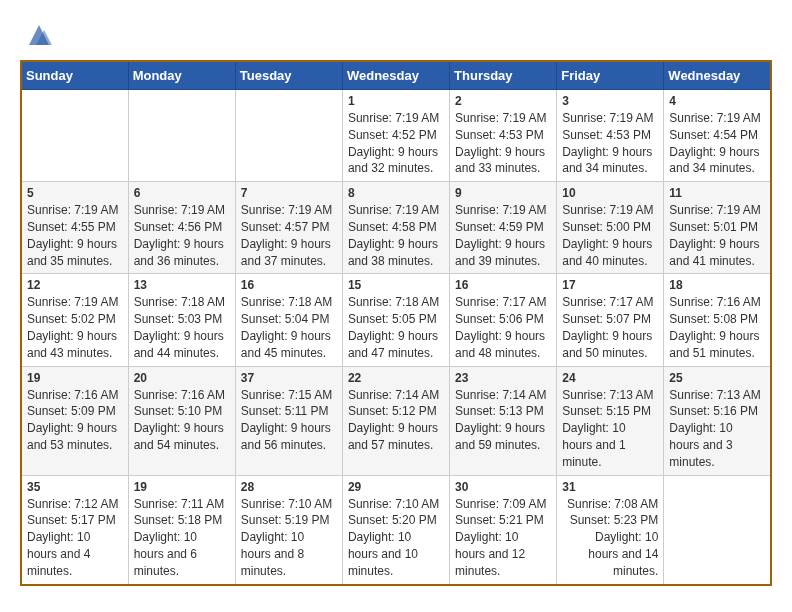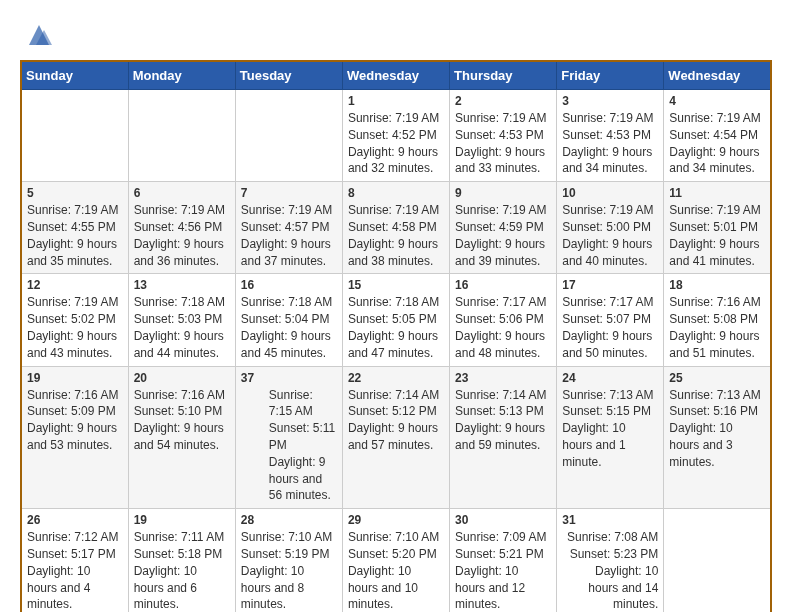--- a/index.html
+++ b/index.html
@@ -246,21 +246,21 @@
 Daylight: 9 hours and 53 minutes.</div>
         </td>
         <td>
           <span class="day-number">20</span>
           <div class="day-info" style="white-space: pre-line;">Sunrise: 7:16 AM
 Sunset: 5:10 PM
 Daylight: 9 hours and 54 minutes.</div>
         </td>
         <td>
           <span class="day-number">37</span>
-          <div class="day-info" style="white-space: pre-line; margin-left: 28px;">Sunrise: 7:15 AM
+          <div class="day-info" style="white-space: pre-line;">Sunrise: 7:15 AM
 Sunset: 5:11 PM
 Daylight: 9 hours and 56 minutes.</div>
         </td>
         <td>
           <span class="day-number">22</span>
           <div class="day-info" style="white-space: pre-line;">Sunrise: 7:14 AM
 Sunset: 5:12 PM
 Daylight: 9 hours and 57 minutes.</div>
         </td>
         <td>
@@ -277,21 +277,21 @@
         </td>
         <td>
           <span class="day-number">25</span>
           <div class="day-info" style="white-space: pre-line;">Sunrise: 7:13 AM
 Sunset: 5:16 PM
 Daylight: 10 hours and 3 minutes.</div>
         </td>
       </tr>
       <tr>
         <td>
-          <span class="day-number">26</span>
+          <span class="day-number">35</span>
           <div class="day-info" style="white-space: pre-line;">Sunrise: 7:12 AM
 Sunset: 5:17 PM
 Daylight: 10 hours and 4 minutes.</div>
         </td>
         <td>
           <span class="day-number">19</span>
           <div class="day-info" style="white-space: pre-line;">Sunrise: 7:11 AM
 Sunset: 5:18 PM
 Daylight: 10 hours and 6 minutes.</div>
         </td>

